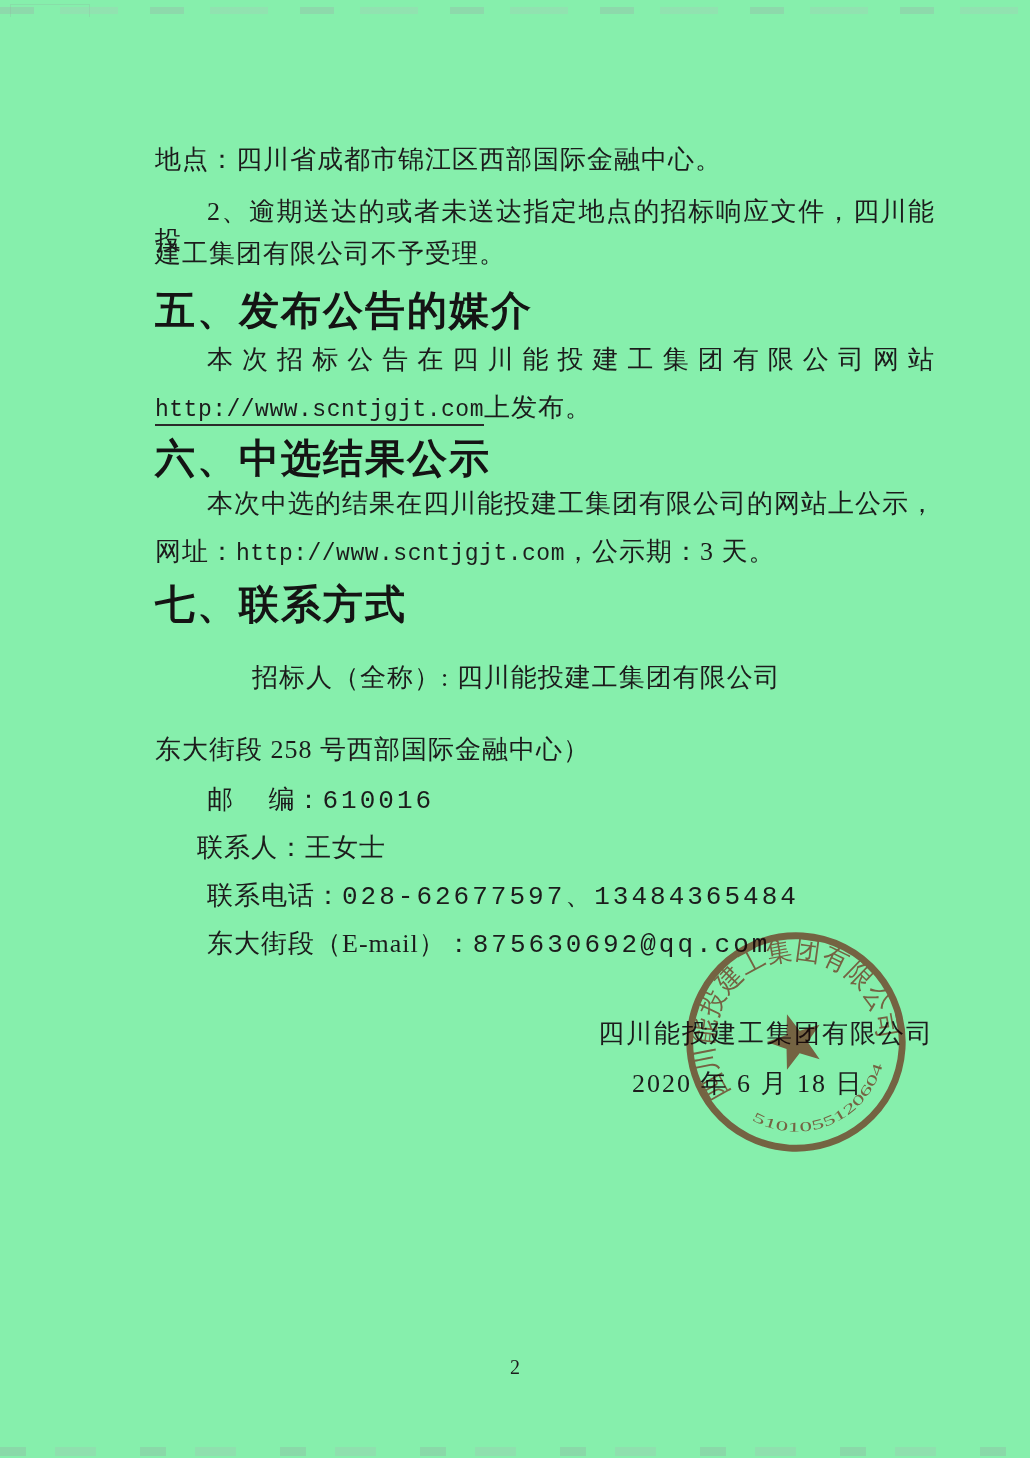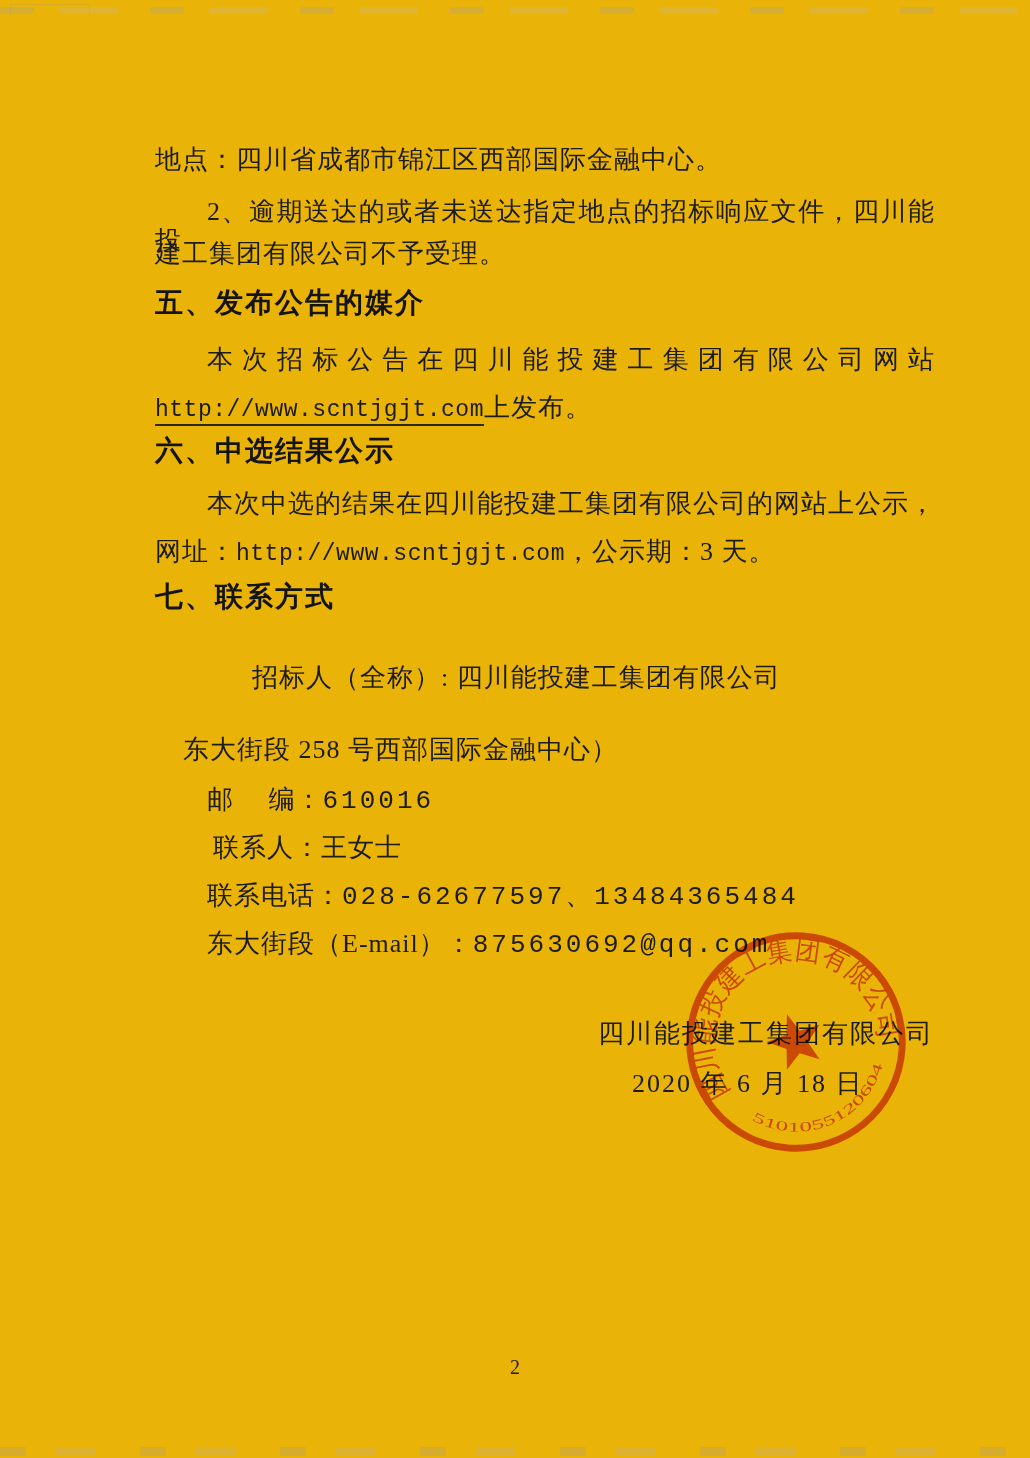--- a/index.html
+++ b/index.html
@@ -1,27 +1,27 @@
 <!DOCTYPE html>
 <html><head>
 <meta charset="utf-8">
 <style>
   html,body { margin:0; padding:0; background:#e8e8e8; }
   .page {
     position:relative; width:1030px; height:1458px; margin:0 auto;
-    background:#eab308; overflow:hidden;
+    background:#86efac; overflow:hidden;
     font-family:"Liberation Serif","DejaVu Serif",serif;
     color:#1c1c1c;
   }
   .line { position:absolute; font-size:26px; letter-spacing:1px; white-space:nowrap; line-height:1.1; }
   .just  { white-space:normal; width:780px; text-align:justify; text-align-last:justify; }
   .indent { text-indent:52px; }
   .heading {
     font-family:"Liberation Sans","DejaVu Sans",sans-serif;
-    font-weight:700; font-size:28px; letter-spacing:2px; color:#141414;
+    font-weight:700; font-size:40px; letter-spacing:2px; color:#141414;
   }
   .mono { font-family:"Liberation Mono","DejaVu Sans Mono",monospace; }
   .url  { font-size:23px; letter-spacing:0.5px; }
   .num  { font-size:26px; letter-spacing:3px; }
   .u    { border-bottom:2px solid #2a2a2a; padding-bottom:1px; }
   .sig  { font-size:26px; letter-spacing:2px; }
 
   .seal {
     position:absolute; left:679px; top:925px; width:234px; height:234px;
     transform:rotate(-18deg); opacity:0.88; mix-blend-mode:multiply; z-index:5;
@@ -78,27 +78,27 @@
     <span>网址：</span><span class="mono url">http://www.scntjgjt.com</span><span>，公示期：3 天。</span>
   </div>
 
   <div class="line heading" style="left:155px; top:582px;">七、联系方式</div>
 
   <div class="line" style="left:207px; top:664px;margin-left:45px;">
     <span>招标人（全称）: </span><span>四川能投建工集团有限公司</span>
   </div>
 
 
-  <div class="line" style="left:155px; top:736px;margin-left:28px;">东大街段 258 号西部国际金融中心）</div>
+  <div class="line" style="left:155px; top:736px;">东大街段 258 号西部国际金融中心）</div>
 
   <div class="line" style="left:207px; top:786px;">
     <span>邮　 编：</span><span class="mono num">610016</span>
   </div>
 
-  <div class="line" style="left:213px; top:834px;">
+  <div class="line" style="left:197px; top:834px;">
     <span>联系人：</span><span>王女士</span>
   </div>
 
   <div class="line" style="left:207px; top:882px;">
     <span>联系电话：</span><span class="mono num">028-62677597、13484365484</span>
   </div>
 
   <div class="line" style="left:207px; top:930px;">
     <span>东大街段（E-mail）：</span><span class="mono num">875630692@qq.com</span>
   </div>

